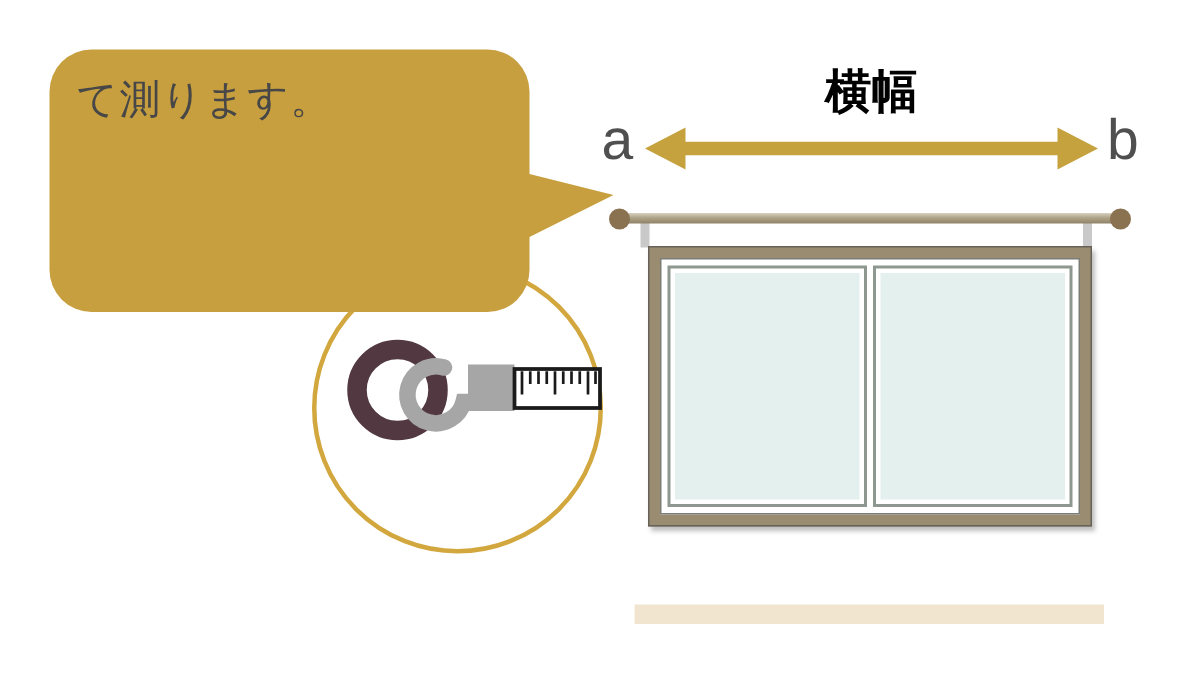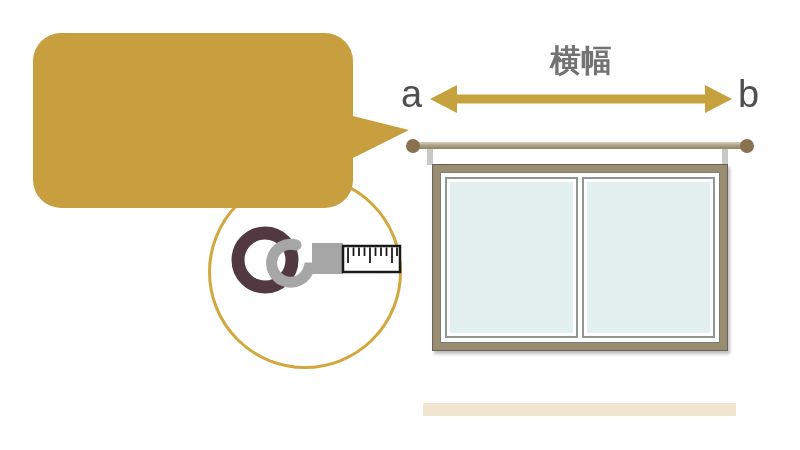--- a/index.html
+++ b/index.html
@@ -55,21 +55,21 @@
   }
 
   
   .measure-title {
     position: absolute;
     left: 430px; top: 40px;
     width: 302px;
     text-align: center;
     font-size: 31px;
     font-weight: bold;
-    color: #737373;
+    color: #000000;
     z-index: 3;
   }
   .arrow-svg {
     position: absolute;
     left: 430px; top: 84px;
     width: 302px; height: 30px;
     z-index: 3;
   }
   .point-label {
     position: absolute;
@@ -172,20 +172,21 @@
       <line x1="167.5" y1="72.5" x2="167.5" y2="81"></line>
       <line x1="173" y1="72.5" x2="173" y2="81"></line>
       <line x1="178.5" y1="72.5" x2="178.5" y2="81"></line>
       <line x1="184" y1="72.5" x2="184" y2="88"></line>
       <line x1="189" y1="72.5" x2="189" y2="81"></line>
     </g>
   </svg>
 
   <div class="bubble">
     <div class="bubble-text">
+      <span>て測ります。</span>
     </div>
   </div>
   <svg class="bubble-tail" viewBox="0 0 64 52">
     <polygon points="0,2 64,18 0,50" fill="#C89F3F"></polygon>
   </svg>
 
   <div class="measure-title">横幅</div>
   <span class="point-label point-a">a</span>
   <svg class="arrow-svg" viewBox="0 0 302 30">
     <g fill="#C6A23F">

